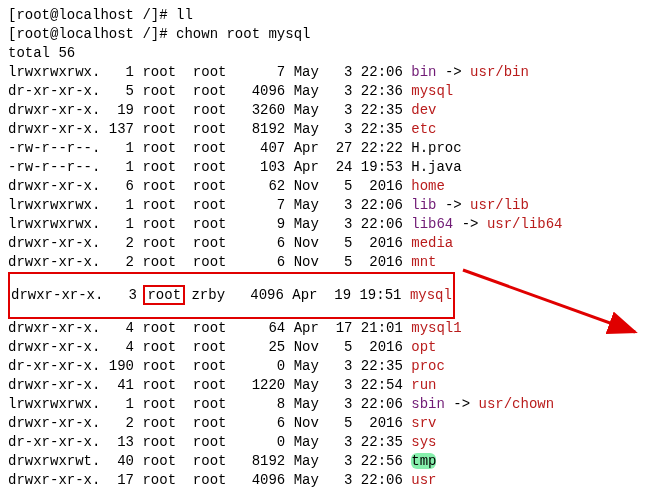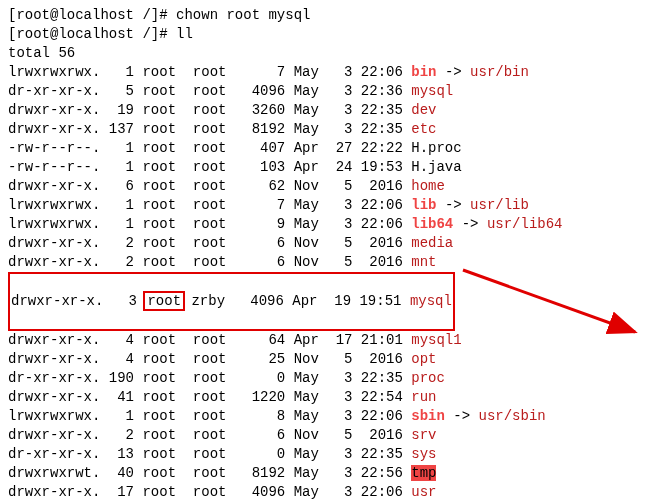--- a/index.html
+++ b/index.html
@@ -3,52 +3,52 @@
   <meta charset="utf-8">
   <style>
     * { margin:0; padding:0; box-sizing:border-box; }
     body {
       width:652px; height:500px; background:#fff;
       font-family:'Courier New',monospace; font-size:14px;
       padding:6px 8px; color:#000; position:relative; overflow:hidden;
     }
     .line { white-space:pre; line-height:19px; }
     .dirblue  { color:#b91c1c; }
-    .linkcyan { color:#ef4444;font-weight:bold; }
+    .linkcyan { color:#701a75; }
     .blk      { color:#000; }
     .prompt   { color:#000; }
-    .hi       { background:#ef4444; color:#000; }
+    .hi       { background:#86efac; color:#000;border-radius:6px; }
     .redbox   { border:2px solid #e00000; padding:0 2px; margin:0 -2px; }
-    .redouter { border:2px solid #e00000; display:inline-block; padding:18px 1px; }
+    .redouter { border:2px solid #e00000; display:inline-block; padding:12px 1px; }
     #arrow    { position:absolute; pointer-events:none; }
   </style>
 </head>
 <body>
 
 <div id="term">
+    <div class="line"><span class="prompt">[root@localhost /]# </span>ll</div>
     <div class="line"><span class="prompt">[root@localhost /]# </span>chown root mysql</div>
-    <div class="line"><span class="prompt">[root@localhost /]# </span>ll</div>
     <div class="line">total 56</div>
     <div class="line">lrwxrwxrwx.   1 root  root      7 May   3 22:06 <span class="linkcyan">bin</span><span class="blk"> -&gt; </span><span class="dirblue">usr/bin</span></div>
     <div class="line">dr-xr-xr-x.   5 root  root   4096 May   3 22:36 <span class="dirblue">mysql</span></div>
     <div class="line">drwxr-xr-x.  19 root  root   3260 May   3 22:35 <span class="dirblue">dev</span></div>
     <div class="line">drwxr-xr-x. 137 root  root   8192 May   3 22:35 <span class="dirblue">etc</span></div>
     <div class="line">-rw-r--r--.   1 root  root    407 Apr  27 22:22 <span class="blk">H.proc</span></div>
     <div class="line">-rw-r--r--.   1 root  root    103 Apr  24 19:53 <span class="blk">H.java</span></div>
     <div class="line">drwxr-xr-x.   6 root  root     62 Nov   5  2016 <span class="dirblue">home</span></div>
     <div class="line">lrwxrwxrwx.   1 root  root      7 May   3 22:06 <span class="linkcyan">lib</span><span class="blk"> -&gt; </span><span class="dirblue">usr/lib</span></div>
     <div class="line">lrwxrwxrwx.   1 root  root      9 May   3 22:06 <span class="linkcyan">lib64</span><span class="blk"> -&gt; </span><span class="dirblue">usr/lib64</span></div>
     <div class="line">drwxr-xr-x.   2 root  root      6 Nov   5  2016 <span class="dirblue">media</span></div>
     <div class="line">drwxr-xr-x.   2 root  root      6 Nov   5  2016 <span class="dirblue">mnt</span></div>
     <div class="line"><span class="redouter">drwxr-xr-x.   3 <span class="redbox">root</span> zrby   4096 Apr  19 19:51 <span class="dirblue">mysql</span></span></div>
     <div class="line">drwxr-xr-x.   4 root  root     64 Apr  17 21:01 <span class="dirblue">mysql1</span></div>
     <div class="line">drwxr-xr-x.   4 root  root     25 Nov   5  2016 <span class="dirblue">opt</span></div>
     <div class="line">dr-xr-xr-x. 190 root  root      0 May   3 22:35 <span class="dirblue">proc</span></div>
     <div class="line">drwxr-xr-x.  41 root  root   1220 May   3 22:54 <span class="dirblue">run</span></div>
-    <div class="line">lrwxrwxrwx.   1 root  root      8 May   3 22:06 <span class="linkcyan">sbin</span><span class="blk"> -&gt; </span><span class="dirblue">usr/sbin</span></div>
+    <div class="line">lrwxrwxrwx.   1 root  root      8 May   3 22:06 <span class="linkcyan">sbin</span><span class="blk"> -&gt; </span><span class="dirblue">usr/chown</span></div>
     <div class="line">drwxr-xr-x.   2 root  root      6 Nov   5  2016 <span class="dirblue">srv</span></div>
     <div class="line">dr-xr-xr-x.  13 root  root      0 May   3 22:35 <span class="dirblue">sys</span></div>
     <div class="line">drwxrwxrwt.  40 root  root   8192 May   3 22:56 <span class="hi">tmp</span></div>
     <div class="line">drwxr-xr-x.  17 root  root   4096 May   3 22:06 <span class="dirblue">usr</span></div>
   </div>
 
 <svg id="arrow" width="200" height="100" style="top:250px;left:455px;">
   <defs>
       <marker id="ah" markerWidth="10" markerHeight="8" refX="1" refY="4" orient="auto">
     <polygon points="10 0, 0 4, 10 8" fill="#e00000"></polygon>

